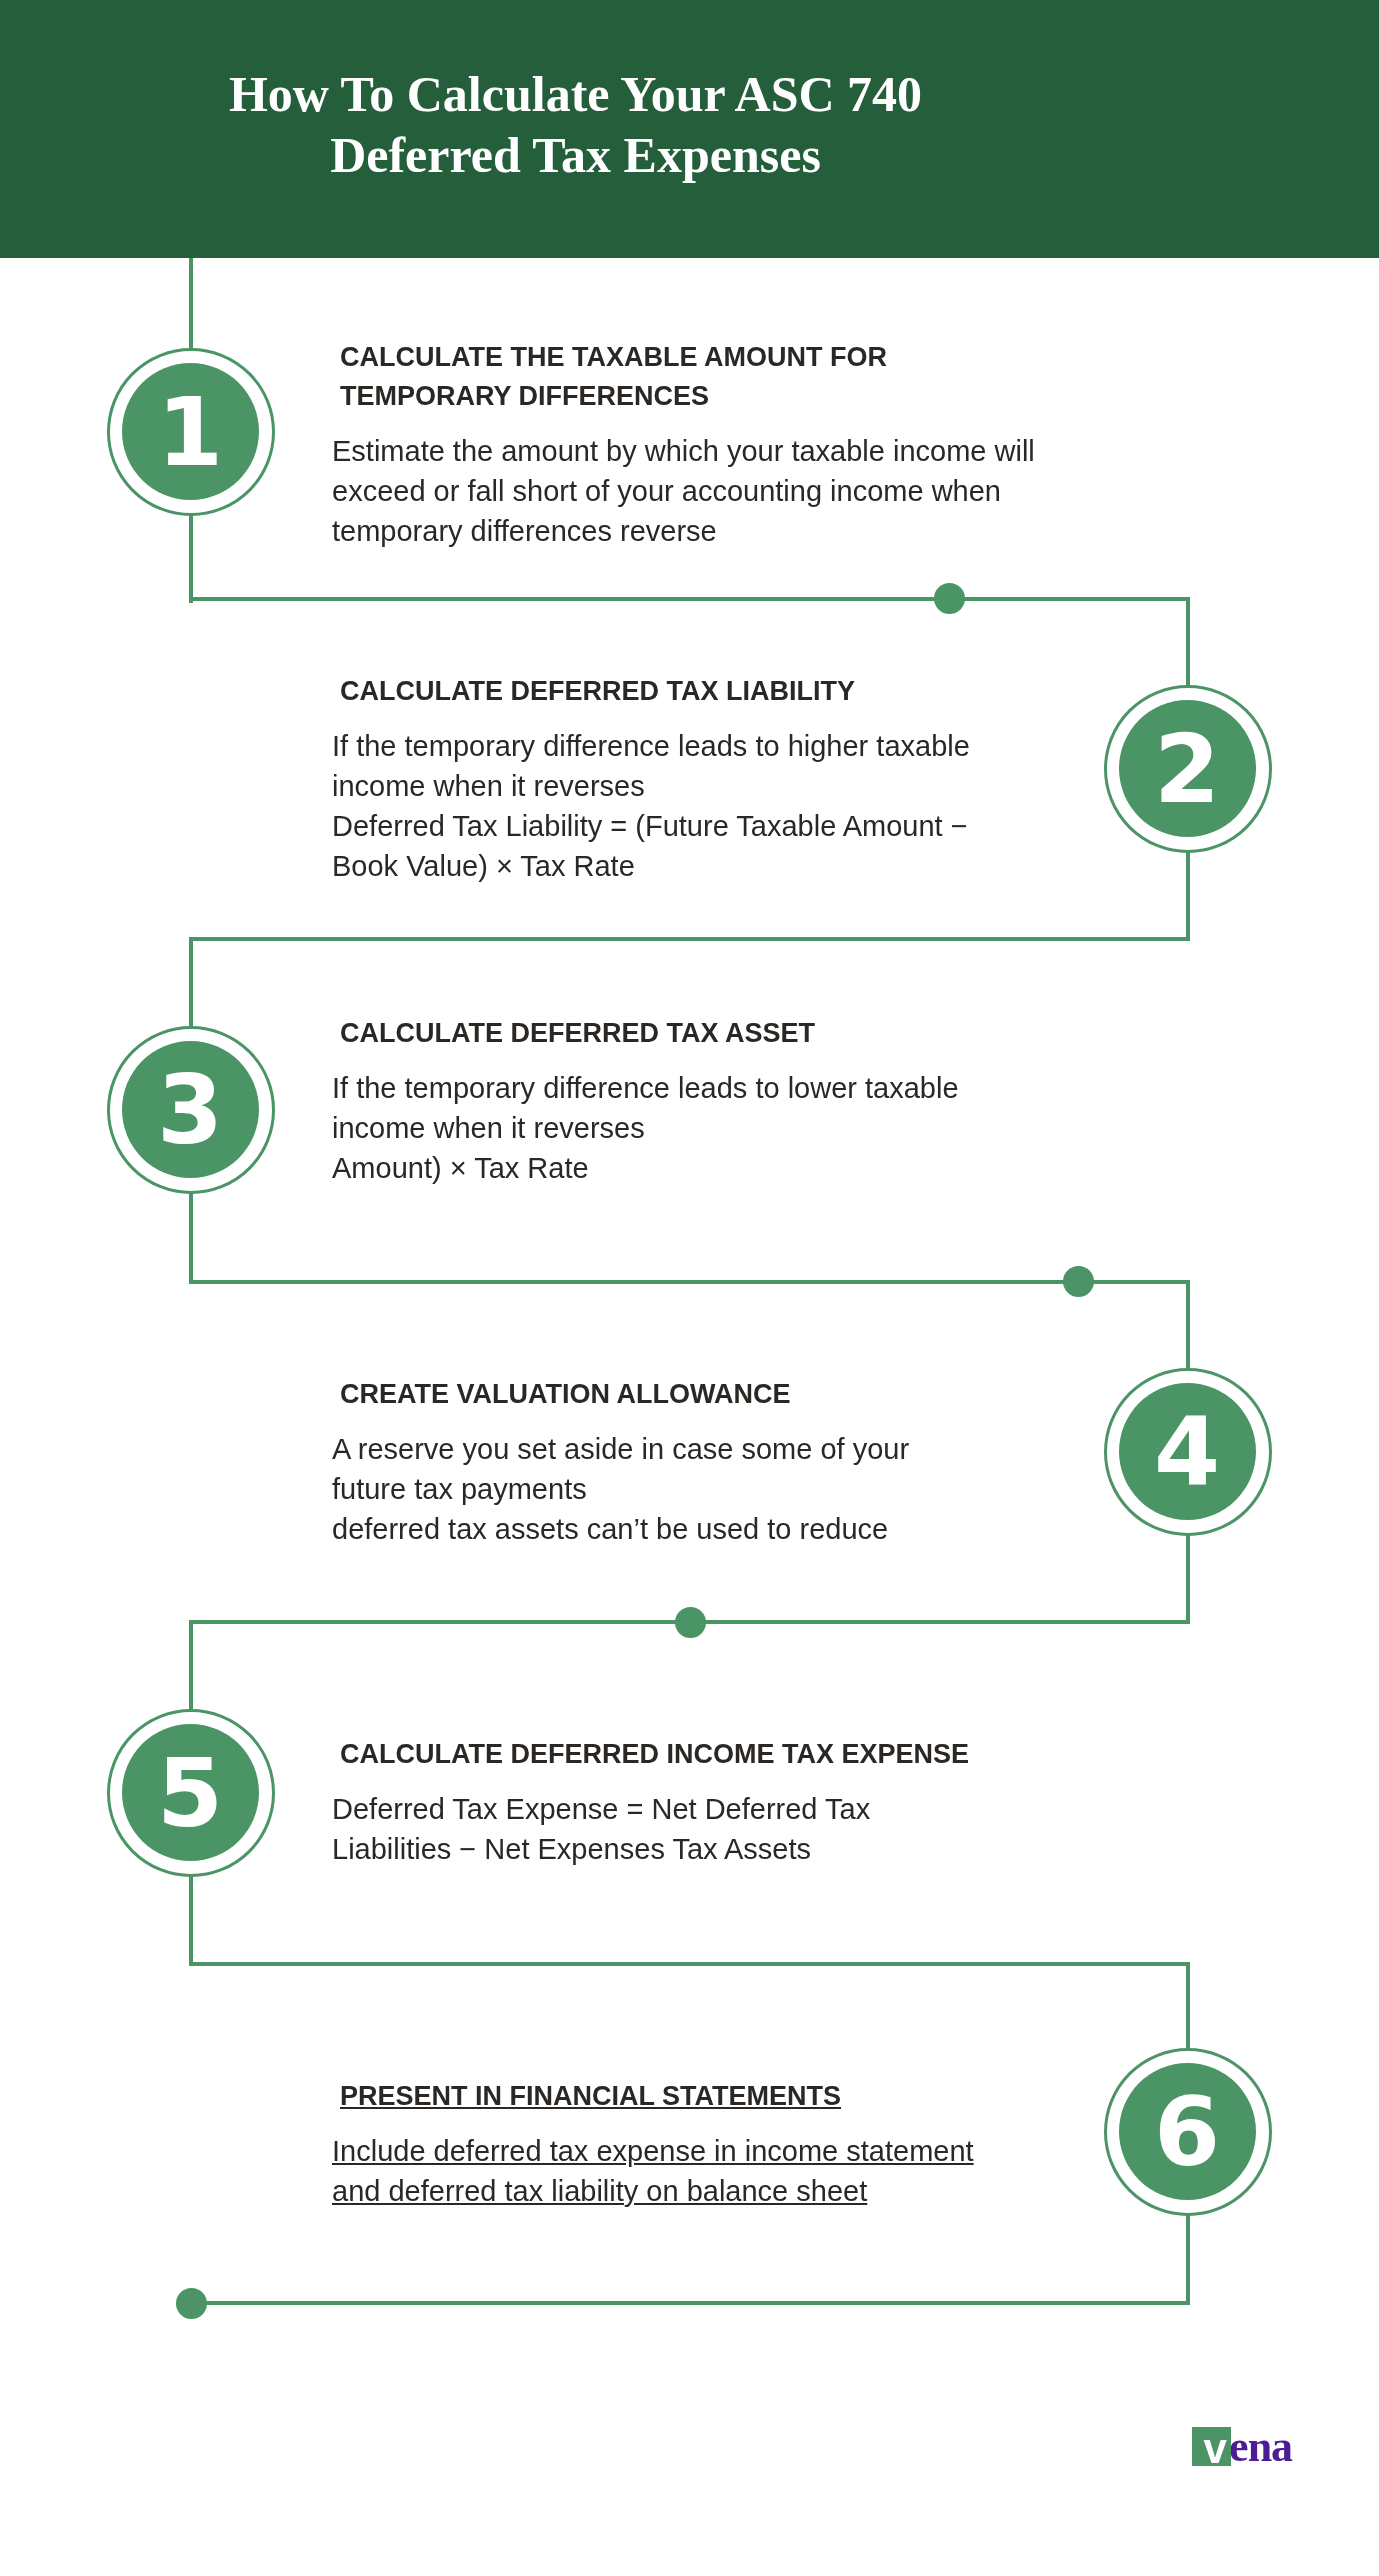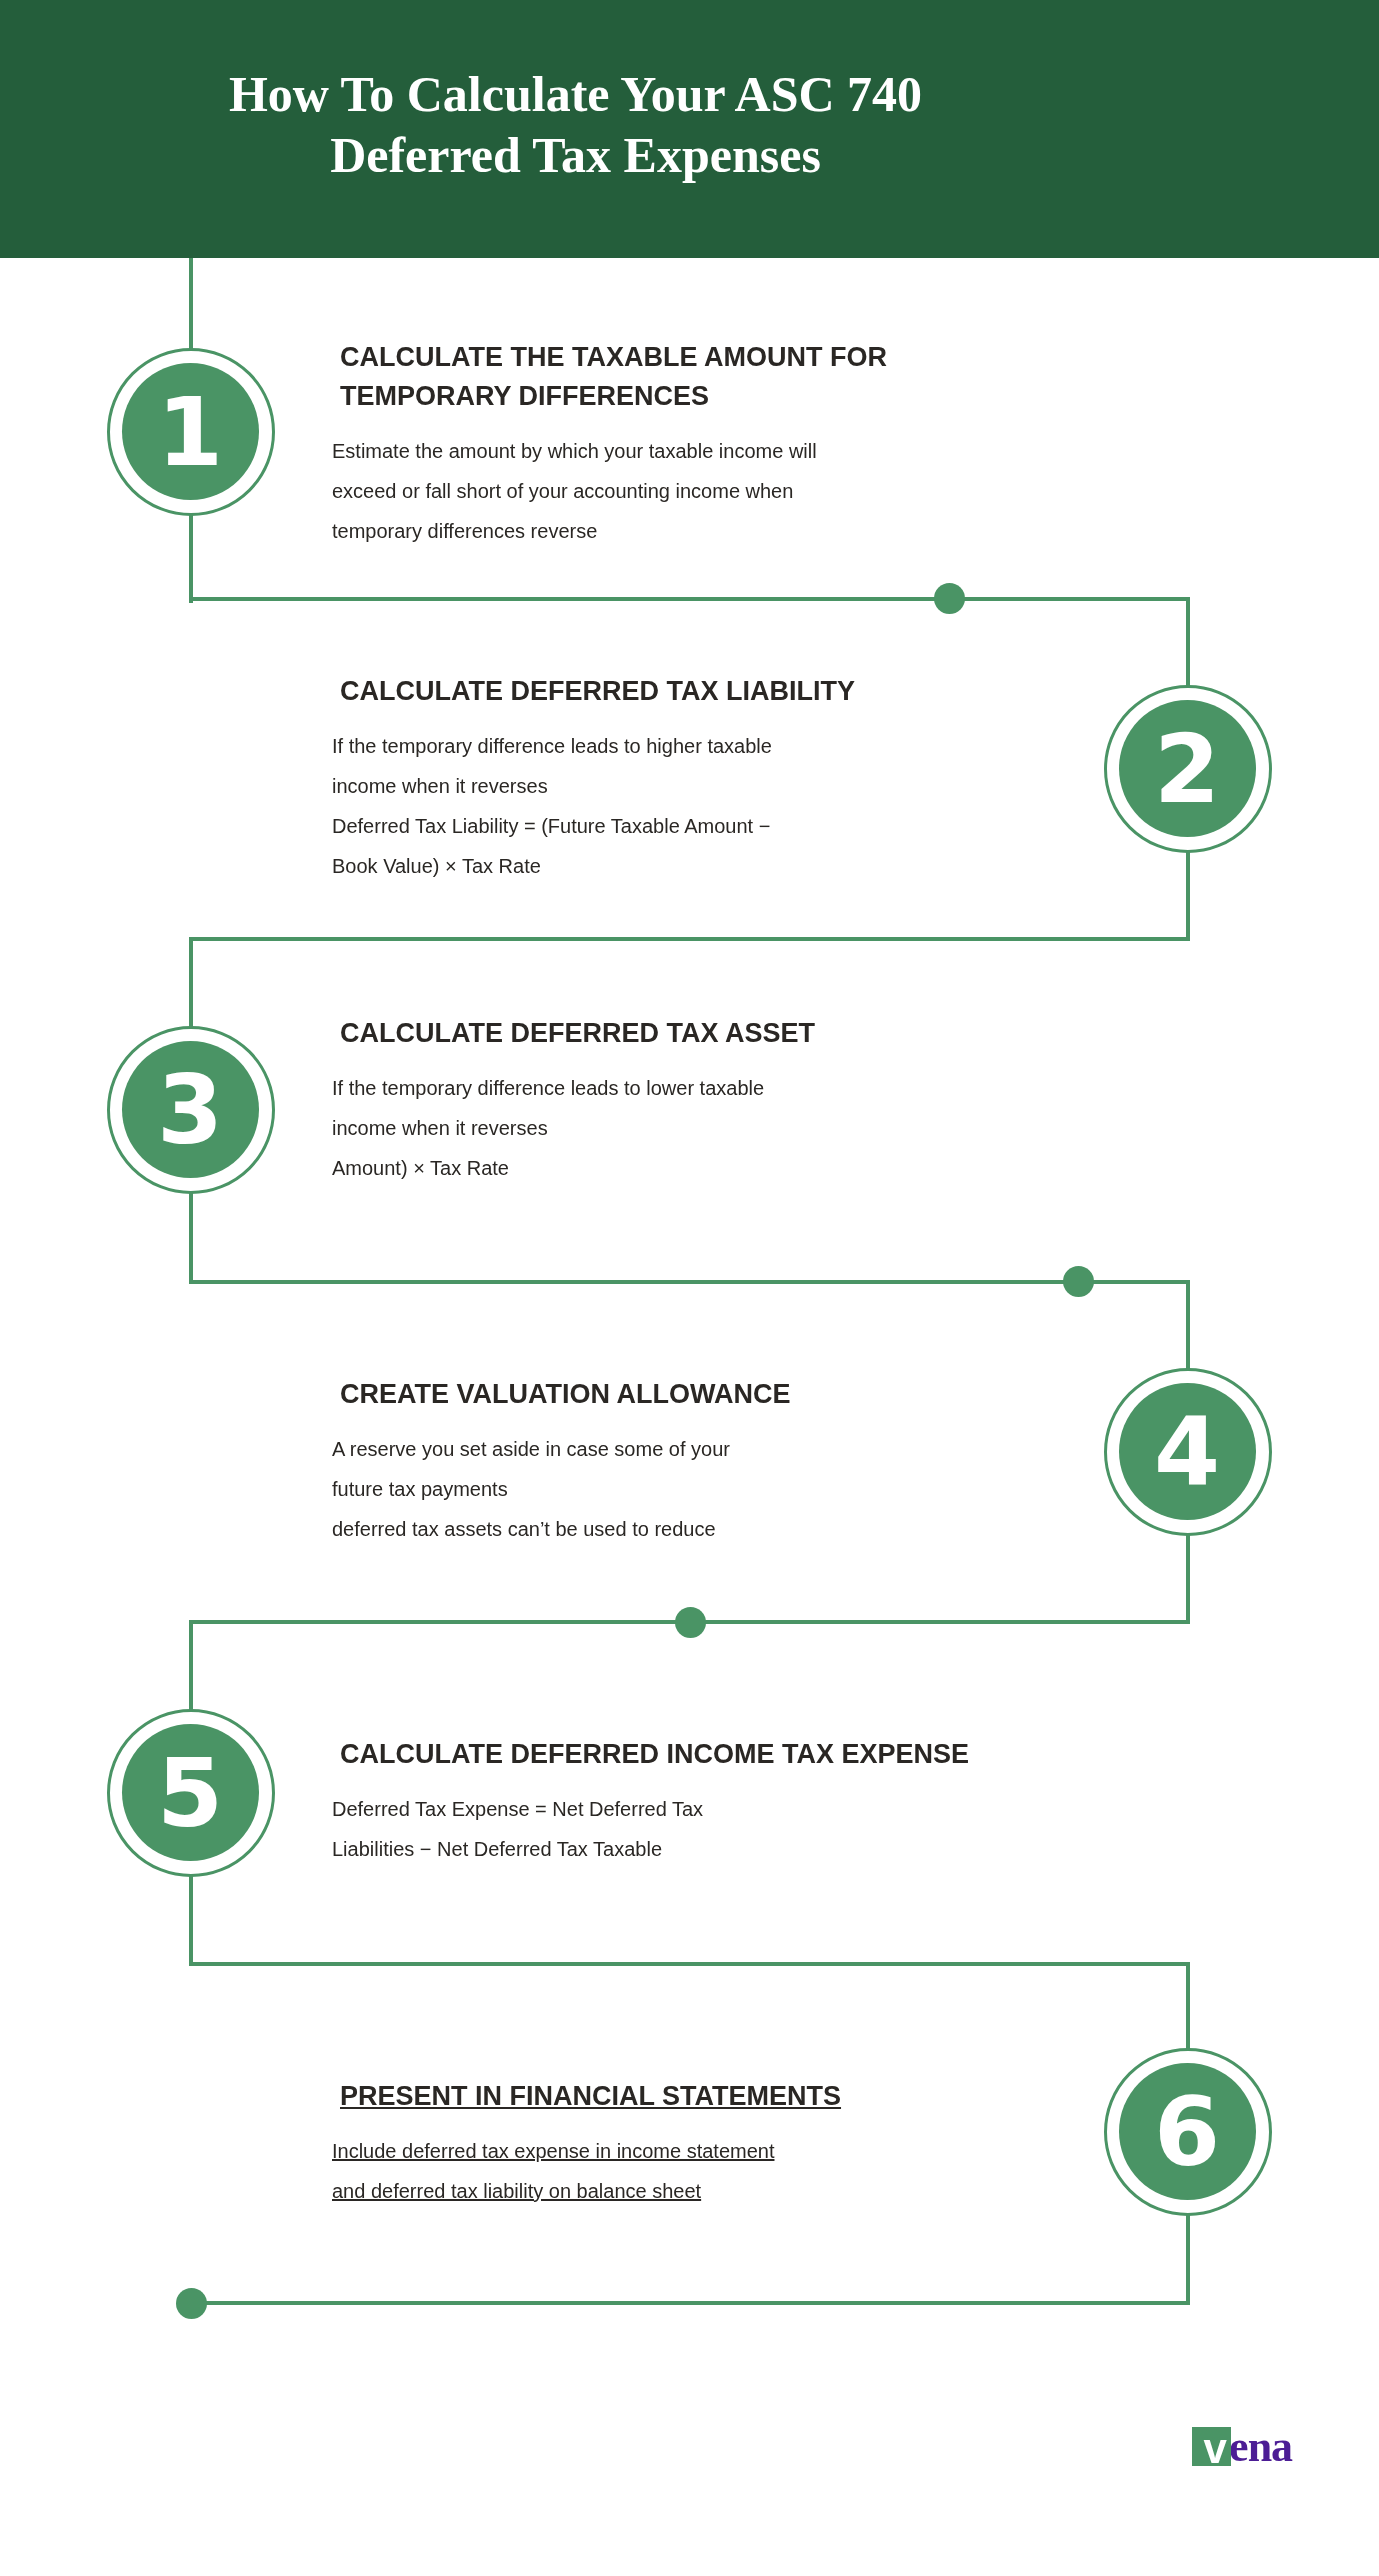--- a/index.html
+++ b/index.html
@@ -44,21 +44,21 @@
     }
     .step-text {
       position: absolute; left: 332px; width: 772px; color: #2a2724;
     }
     .step-heading {
       font-weight: bold; font-size: 27px; line-height: 39px;
       text-transform: none; margin: 8px;
     }
     .step-heading span, .step-body span { display: block; white-space: nowrap; }
     .step-body {
-      margin-top: 14.5px; font-size: 20px; line-height: 40px;
+      margin-top: 14.5px; font-size: 29px; line-height: 40px;
     }
     .logo {
       position: absolute; left: 1192px; top: 2425px; height: 41px;
       display: flex; align-items: flex-end;
     }
     .logo-mark {
       width: 39px; height: 39px; background: #4a9465; position: relative; overflow: hidden;
     }
     .logo-mark .v {
       position: absolute; left: 11.6px; top: 3.9px; color: #ffffff;
@@ -174,21 +174,21 @@
     <span>deferred tax assets can’t be used to reduce</span>
   </div>
 </div>
 
 <div class="step-text" style="top:1727px;">
   <div class="step-heading">
     <span>CALCULATE DEFERRED INCOME TAX EXPENSE</span>
   </div>
   <div class="step-body">
     <span>Deferred Tax Expense = Net Deferred Tax</span>
-    <span>Liabilities − Net Deferred Tax Taxable</span>
+    <span>Liabilities − Net Expenses Tax Assets</span>
   </div>
 </div>
 
 <div class="step-text" style="top:2069px;text-decoration:underline;">
   <div class="step-heading">
     <span>PRESENT IN FINANCIAL STATEMENTS</span>
   </div>
   <div class="step-body">
     <span>Include deferred tax expense in income statement</span>
     <span>and deferred tax liability on balance sheet</span>

